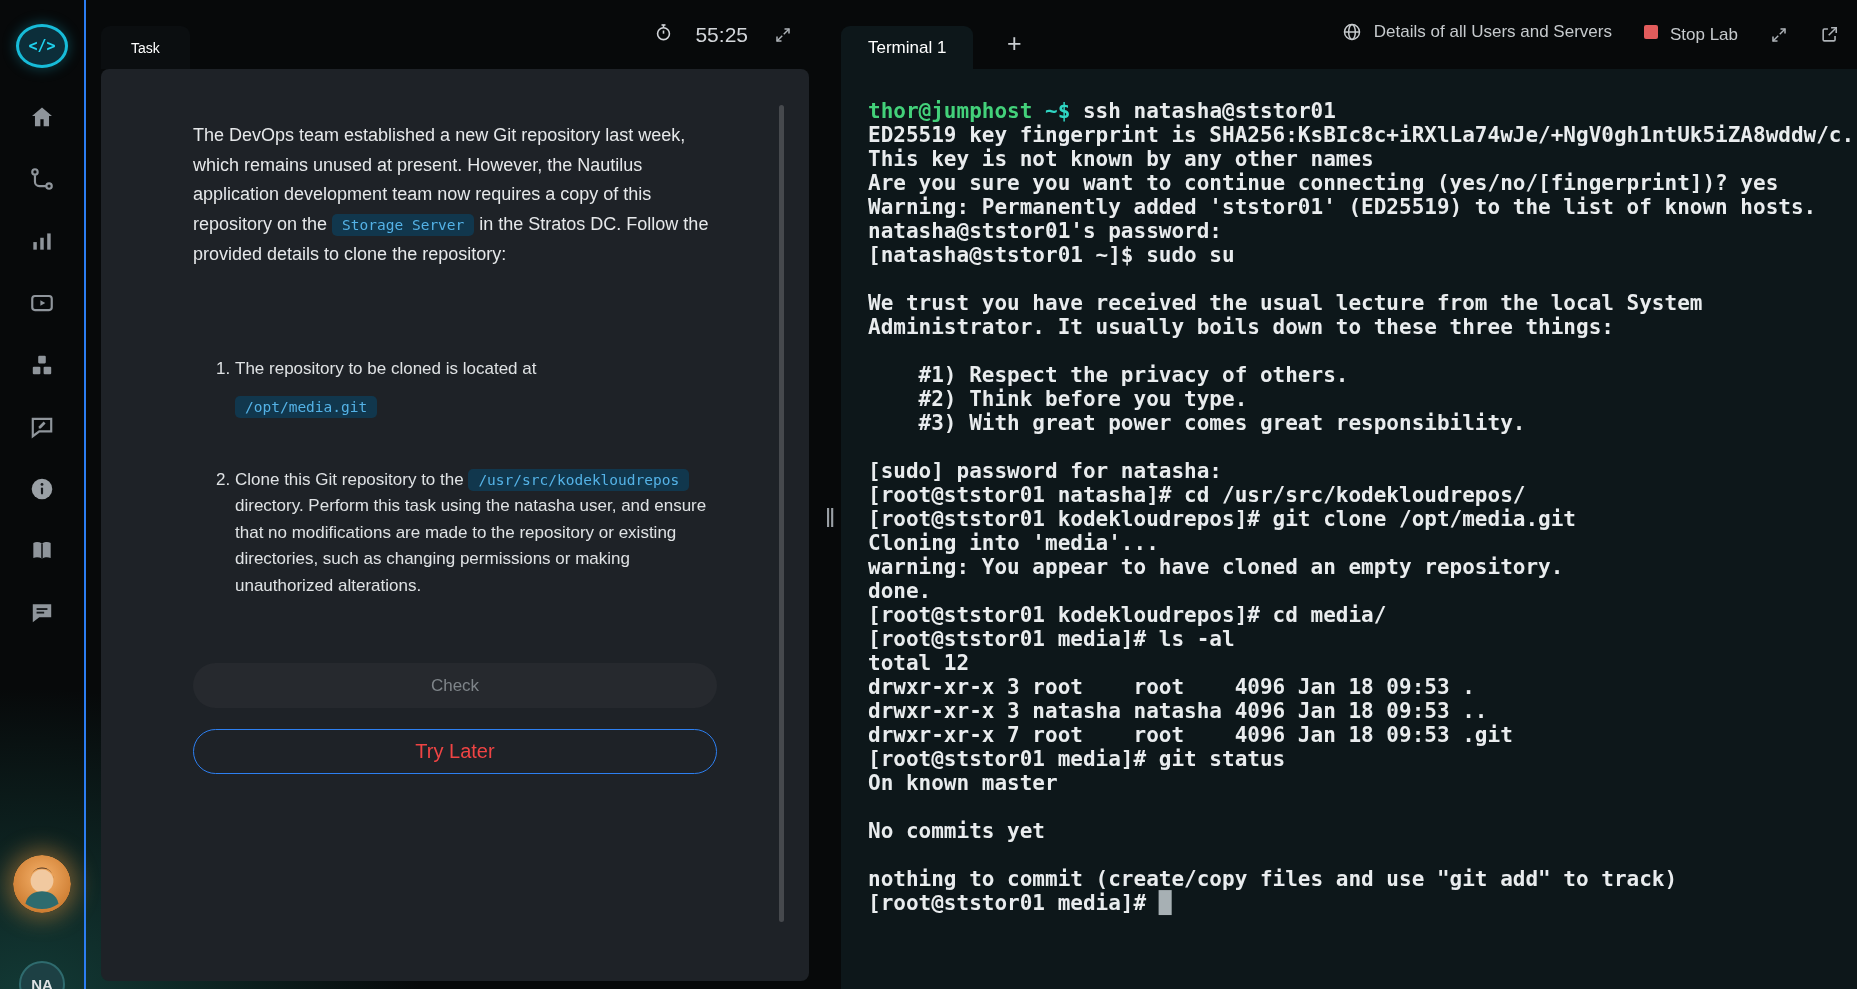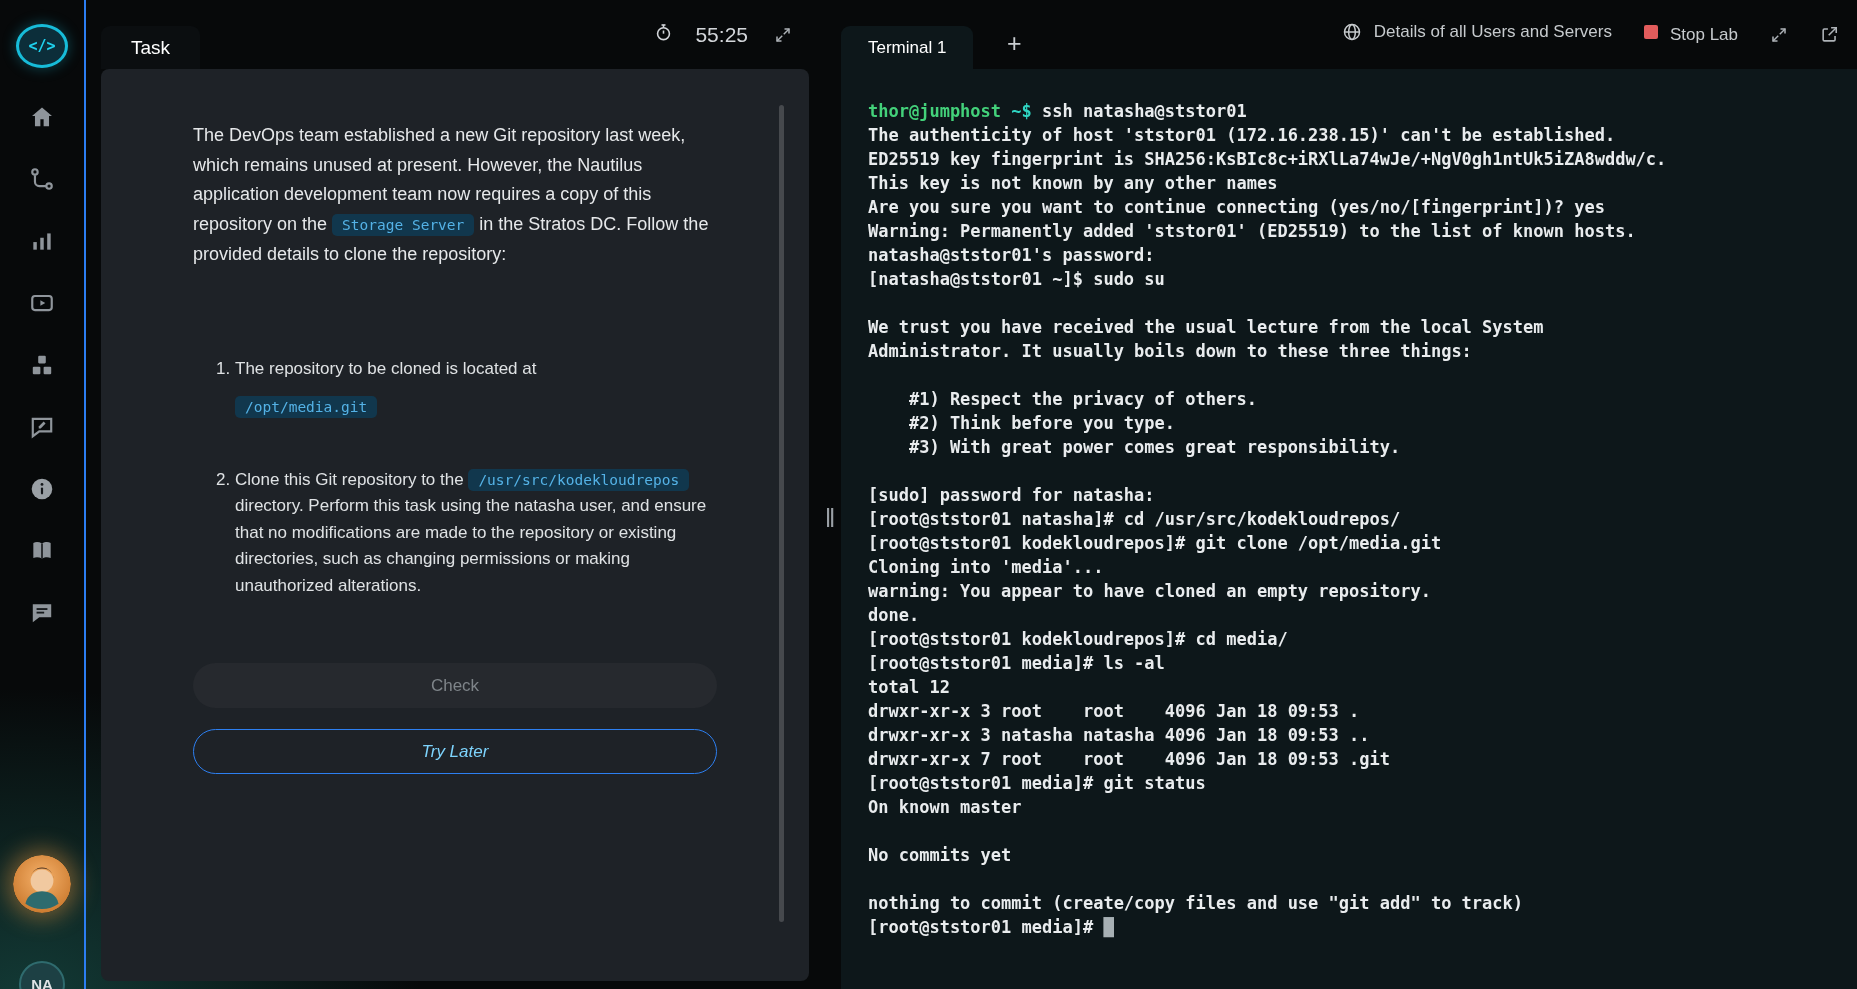--- a/index.html
+++ b/index.html
@@ -19,48 +19,48 @@
   .sidebar{position:absolute;left:0;top:0;width:84px;height:100%;display:flex;flex-direction:column;align-items:center;padding-top:24px;box-sizing:border-box;z-index:5;}
   .logo{width:52px;height:44px;border-radius:50%;background:#0c2e3a;border:3px solid #17bcd9;display:flex;align-items:center;justify-content:center;color:#1fd3f0;font-family:"DejaVu Sans Mono",monospace;font-weight:bold;font-size:15px;cursor:pointer;box-sizing:border-box;margin-bottom:32px;box-shadow:0 0 14px rgba(23,188,217,.35);}
   .nav-item{width:40px;height:38px;display:flex;align-items:center;justify-content:center;margin-bottom:24px;cursor:pointer;border-radius:8px;}
   .sidebar-bottom{margin-top:auto;display:flex;flex-direction:column;align-items:center;}
   .avatar{width:58px;height:58px;border-radius:50%;overflow:hidden;cursor:pointer;box-shadow:0 0 22px 6px rgba(233,148,62,.45);margin-bottom:48px;}
   .user-badge{width:46px;height:46px;border-radius:50%;background:#1d4044;border:2px solid #2f6b6e;color:#dfe3e5;font-size:15px;font-weight:bold;display:flex;align-items:center;justify-content:center;cursor:pointer;box-sizing:border-box;margin-bottom:-18px;}
 
   
   .task-area{position:absolute;left:86px;top:0;width:744px;height:100%;}
   .task-header{position:relative;height:69px;}
-  .task-tab{position:absolute;left:15px;top:26px;height:43px;background:#0b0e10;border-radius:9px 9px 0 0;color:#fff;font-size:19px;padding:0 30px;display:flex;align-items:center;cursor:pointer;}
+  .task-tab{position:absolute;left:15px;top:26px;height:43px;background:#0b0e10;border-radius:9px 9px 0 0;color:#fff;font-size:14px;padding:0 30px;display:flex;align-items:center;cursor:pointer;}
   .task-header-right{position:absolute;right:38px;top:0;height:69px;display:flex;align-items:center;gap:26px;}
   .timer{display:flex;align-items:center;gap:22px;color:#d3d6da;font-size:21px;}
   .icon-btn{display:flex;align-items:center;justify-content:center;cursor:pointer;background:none;border:none;padding:0;}
 
   .task-body{margin-left:15px;width:708px;height:calc(100% - 77px);background:#1e2227;border-radius:8px;position:relative;box-sizing:border-box;padding:52px 92px 0;}
   .task-desc{margin:0;font-size:18px;line-height:29.5px;color:#e6e8ea;}
   .chip{background:#11374d;color:#54b2e6;padding:3px 10px;border-radius:5px;font-family:"DejaVu Sans Mono","Liberation Mono",monospace;font-size:14.5px;white-space:nowrap;}
   .task-list{margin:86px 0 0;padding-left:42px;font-size:17px;line-height:26.5px;color:#dfe2e4;}
   .task-list li::marker{color:#dfe2e4;}
   .task-list li + li{margin-top:46px;}
   .chip-line{margin-top:12px;}
   .btn-check{display:block;width:100%;height:45px;margin-top:64px;background:#26292e;color:#7e8489;border:none;border-radius:23px;font-size:17px;font-family:inherit;cursor:pointer;}
-  .btn-try{display:block;width:100%;height:45px;margin-top:21px;background:transparent;color:#7dd3fc;border:1.5px solid #2d7ff0;border-radius:23px;font-size:17px;font-family:inherit;cursor:pointer;font-style:italic;}
+  .btn-try{display:block;width:100%;height:45px;margin-top:21px;background:transparent;color:#ef4444;border:1.5px solid #2d7ff0;border-radius:23px;font-size:20px;font-family:inherit;cursor:pointer;}
   .scrollbar-thumb{position:absolute;right:25px;top:36px;width:5px;height:calc(100% - 95px);background:#46494d;border-radius:3px;cursor:pointer;}
 
   
   .divider{position:absolute;left:812px;top:503px;width:38px;text-align:center;color:#9aa0a6;font-size:26px;letter-spacing:2px;cursor:col-resize;z-index:7;user-select:none;}
 
   
   .terminal-area{position:absolute;left:841px;right:0;top:0;bottom:0;}
   .terminal-header{position:relative;height:79px;}
   .term-tab{position:absolute;left:0;top:26px;height:43px;background:#0d171a;border-radius:9px 9px 0 0;color:#fff;font-size:17px;padding:0 27px;display:flex;align-items:center;box-sizing:border-box;cursor:pointer;}
   .new-tab{position:absolute;left:160px;top:30px;background:none;border:none;color:#c9cdd1;font-size:25px;line-height:1;cursor:pointer;font-family:inherit;}
   .term-header-right{position:absolute;right:18px;top:0;height:69px;display:flex;align-items:center;gap:32px;color:#c6cacd;font-size:17px;}
   .header-link{display:flex;align-items:flex-start;gap:12px;cursor:pointer;white-space:nowrap;}
   .stop-square{width:14px;height:14px;background:#e25c5c;border-radius:2px;flex:0 0 auto;}
-  .terminal-body{position:absolute;top:69px;left:0;right:0;bottom:0;background:#0d171a;padding:30px 20px 0 27px;font-family:"DejaVu Sans Mono","Liberation Mono",monospace;font-size:17px;font-weight:600;line-height:24px;color:#e9ecee;overflow:hidden;cursor:text;box-sizing:border-box;}
+  .terminal-body{position:absolute;top:69px;left:0;right:0;bottom:0;background:#0d171a;padding:30px 20px 0 27px;font-family:"DejaVu Sans Mono","Liberation Mono",monospace;font-size:21px;font-weight:600;line-height:24px;color:#e9ecee;overflow:hidden;cursor:text;box-sizing:border-box;}
   .term-line{white-space:pre;min-height:24px;}
 </style>
 </head>
 <body>
 
 <div class="app">
   <div class="accent-line"></div>
 
   <aside class="sidebar">
     <div class="logo">
@@ -254,21 +254,20 @@
               <path d="M10 5H5.5A1.5 1.5 0 0 0 4 6.5v12A1.5 1.5 0 0 0 5.5 20h12a1.5 1.5 0 0 0 1.5-1.5V14"></path>
               <path d="M14 3.5h6.5V10"></path>
               <path d="M20.5 3.5L11 13"></path>
             </svg>
         </span>
       </div>
     </div>
 
     <div class="terminal-body">
         <div class="term-line"><span style="color: rgb(67, 209, 122);">thor@jumphost</span><span style="color: rgb(47, 214, 195);"> ~$</span><span> ssh natasha@ststor01</span></div>
-        <div class="term-line"><span>The authenticity of host 'ststor01 (172.16.238.15)' can't be established.</span></div>
         <div class="term-line"><span>ED25519 key fingerprint is SHA256:KsBIc8c+iRXlLa74wJe/+NgV0gh1ntUk5iZA8wddw/c.</span></div>
         <div class="term-line"><span>This key is not known by any other names</span></div>
         <div class="term-line"><span>Are you sure you want to continue connecting (yes/no/[fingerprint])? yes</span></div>
         <div class="term-line"><span>Warning: Permanently added 'ststor01' (ED25519) to the list of known hosts.</span></div>
         <div class="term-line"><span>natasha@ststor01's password:</span></div>
         <div class="term-line"><span>[natasha@ststor01 ~]$ sudo su</span></div>
         <div class="term-line">&nbsp;</div>
         <div class="term-line"><span>We trust you have received the usual lecture from the local System</span></div>
         <div class="term-line"><span>Administrator. It usually boils down to these three things:</span></div>
         <div class="term-line">&nbsp;</div>

